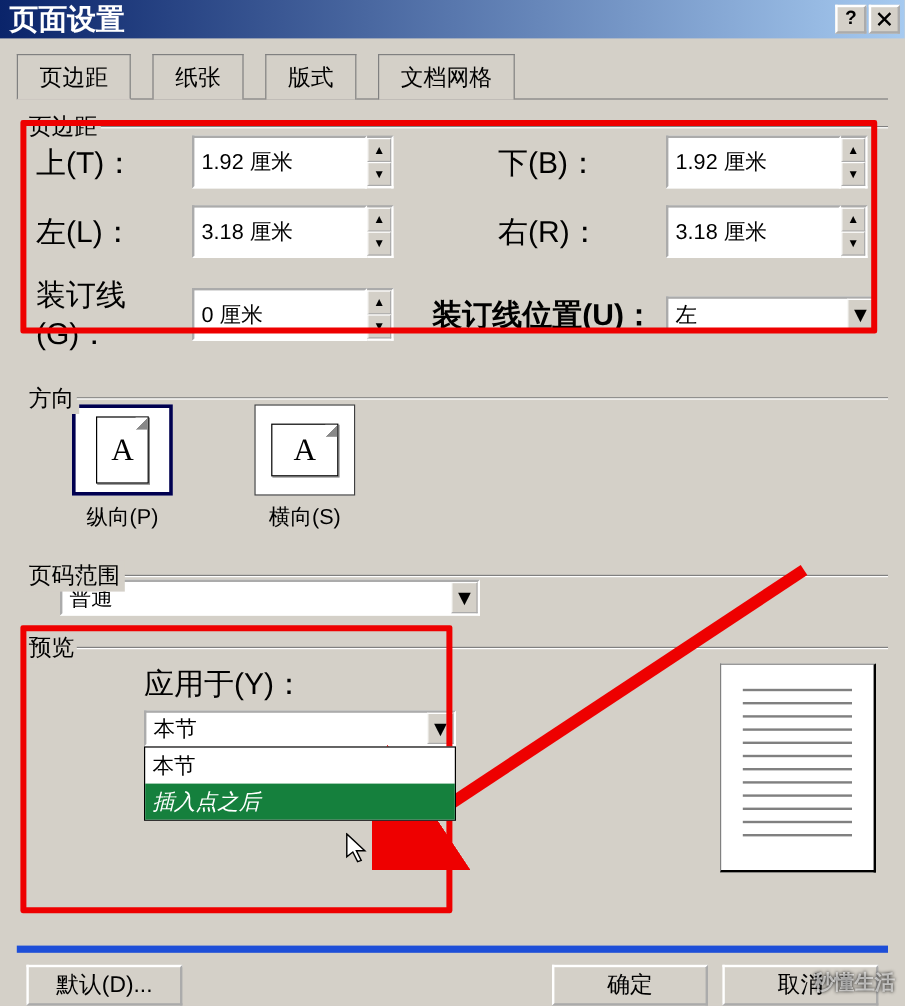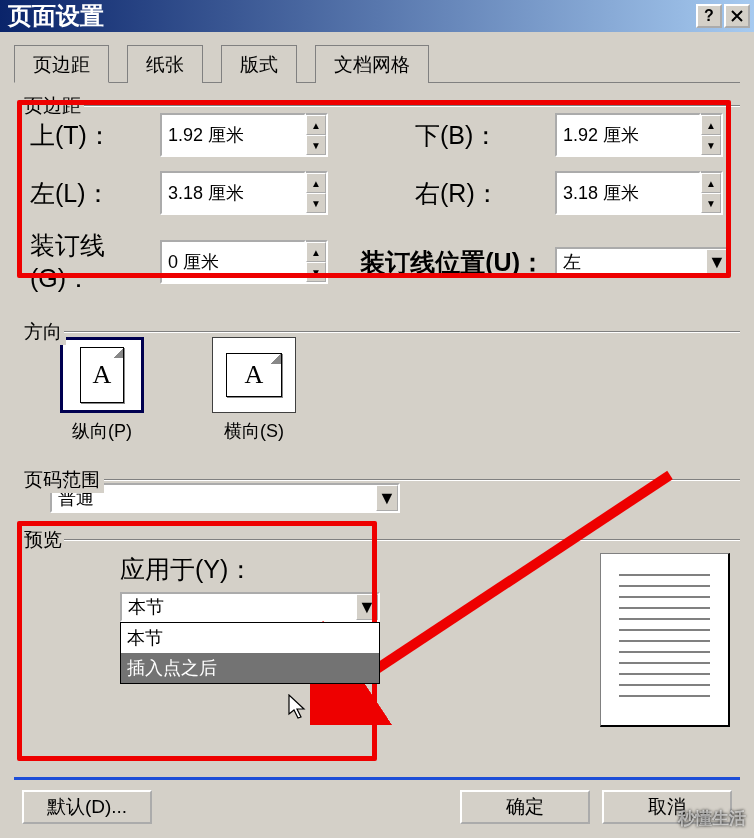--- a/index.html
+++ b/index.html
@@ -125,38 +125,38 @@
   width: 260px; height:30px;
   border:2px inset #fff; background:#fff;
   display:flex; align-items:center; cursor:pointer;
 }
 .apply-list {
   position:absolute; top:30px; left:0;
   width:260px; background:#fff; border:1px solid #000;
   z-index:10;
 }
 .apply-item { padding:3px 6px; cursor:pointer;}
-.apply-item.selected { background:#737373; color:#fff;}
+.apply-item.selected { background:#15803d; color:#fff;font-style:italic;}
 .preview-page {
   width: 130px; height: 174px;
   background:#fff;
   border-top:1px solid #808080;
   border-left:1px solid #808080;
   border-right:2px solid #000;
   border-bottom:2px solid #000;
   padding: 20px 18px;
   display:flex; flex-direction:column; gap:9px;
   margin-left: 110px;
 }
 .preview-page .line { height:2px; background:#808080;}
 .btnrow {
-  border-top:3px solid #1d4ed8;
+  border-top:6px solid #1d4ed8;
   padding: 10px 8px 0 8px;
   display:flex;
-  position:absolute; bottom:14px; left:14px; right:14px;
+  position:absolute; bottom:0; left:14px; right:14px;
 }
 .btn {
   min-width: 130px; height:34px;
   border:2px outset #fff;
   background:#d4d0c8;
   font-size:19px;
   padding:0 14px;
   cursor:pointer;
   display:flex; align-items:center; justify-content:center;
 }

